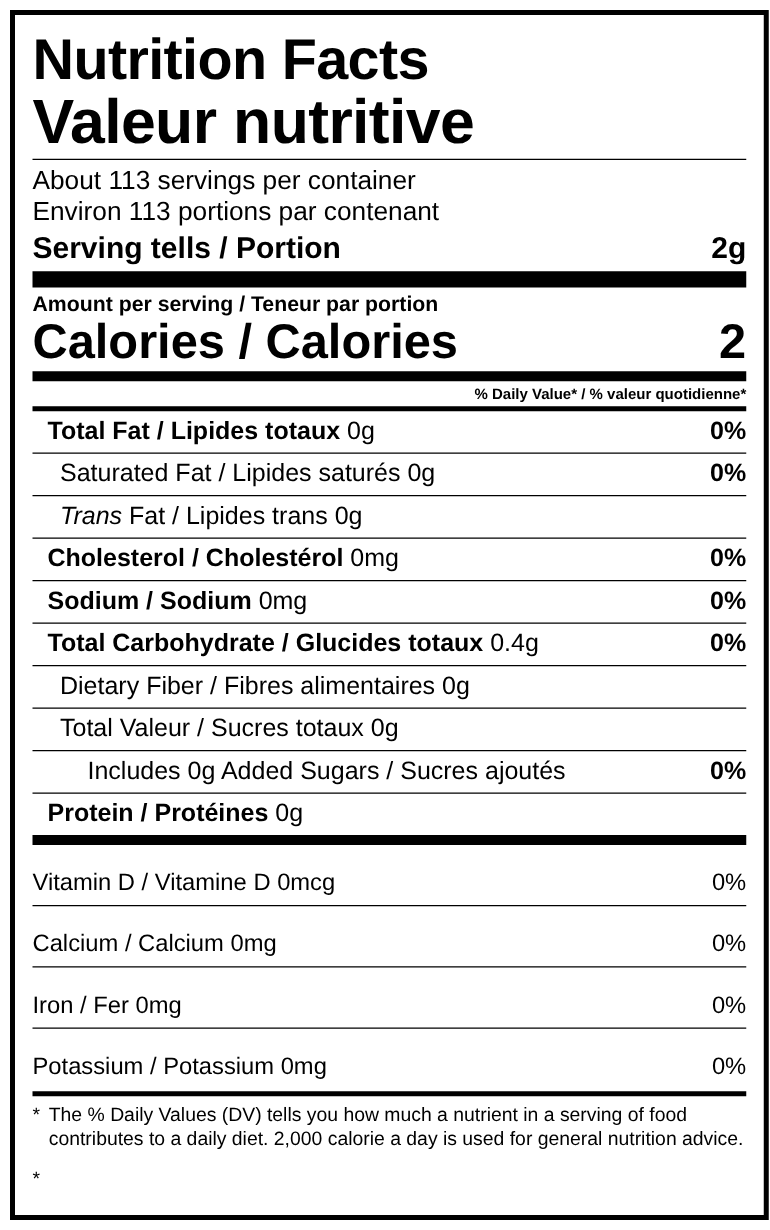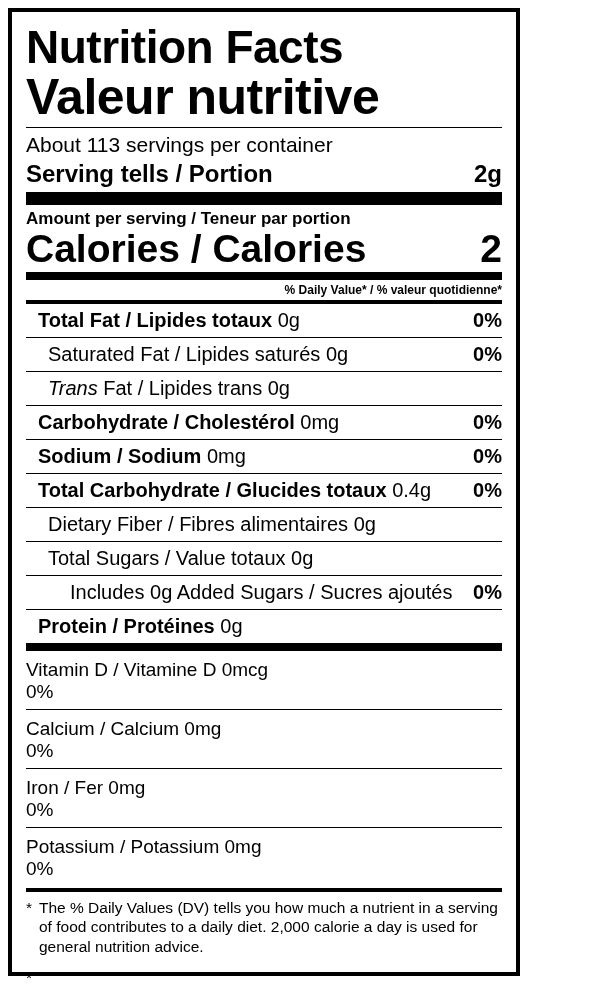--- a/index.html
+++ b/index.html
@@ -11,21 +11,21 @@
     width: 616px;
     height: 984px;
     font-family: "Liberation Sans", sans-serif;
     color: #000000;
     -webkit-font-smoothing: antialiased;
   }
   .label {
     position: absolute;
     left: 8px;
     top: 8px;
-    width: 512px;
+    width: 607px;
     height: 968px;
     box-sizing: border-box;
     border: 4px solid #000;
     background: #fff;
     padding: 10px 14px 6px 14px;
   }
   .title {
     font-size: 46px;
     font-weight: bold;
     line-height: 1.02;
@@ -94,22 +94,21 @@
   .nutrient b { font-weight: bold; margin-left: 12px; }
   .nutrient .pct { font-weight: bold; font-size: 20px; }
   .indent1 { padding-left: 22px; }
   .indent2 { padding-left: 44px; }
   .italic { font-style: italic; }
   .vit {
     display: flex;
     justify-content: space-between;
     align-items: baseline;
     font-size: 19px;
-    padding: 8px 0 6px 0;
-    flex-direction: column;
+    padding: 20px 0 6px 0;
   }
   .footnote {
     font-size: 15.5px;
     line-height: 1.25;
     padding: 6px 0 0 0;
     display: flex;
   }
   .footnote .star { width: 13px; flex: 0 0 13px; }
   .footnote .txt { flex: 1; }
 </style>
@@ -117,20 +116,21 @@
 <body>
 
 <div class="label">
 
   <div class="title">Nutrition Facts</div>
   <div class="title2">Valeur nutritive</div>
 
   <div class="rule-thin"></div>
 
   <div class="servings-line" style="padding-top:5px;">About 113 servings per container</div>
+  <div class="servings-line">Environ 113 portions par contenant</div>
 
   <div class="row serving-size">
     <span>Serving tells / Portion</span>
     <span>2g</span>
   </div>
 
   <div class="rule-thick"></div>
 
   <div class="amount-per">Amount per serving / Teneur par portion</div>
 
@@ -159,21 +159,21 @@
     </div>
     <div class="rule-thin"></div>
 
     <div class="nutrient indent1">
       <span class="name"><span class="italic">Trans</span><span> Fat / Lipides trans 0g</span></span>
       <span class="pct"></span>
     </div>
     <div class="rule-thin"></div>
 
     <div class="nutrient">
-      <span class="name"><b>Carbohydrate / Cholestérol</b><span> 0mg</span></span>
+      <span class="name"><b>Cholesterol / Cholestérol</b><span> 0mg</span></span>
       <span class="pct">0%</span>
     </div>
     <div class="rule-thin"></div>
 
     <div class="nutrient">
       <span class="name"><b>Sodium / Sodium</b><span> 0mg</span></span>
       <span class="pct">0%</span>
     </div>
     <div class="rule-thin"></div>
 
@@ -183,21 +183,21 @@
     </div>
     <div class="rule-thin"></div>
 
     <div class="nutrient indent1">
       <span class="name"><span>Dietary Fiber / Fibres alimentaires 0g</span></span>
       <span class="pct"></span>
     </div>
     <div class="rule-thin"></div>
 
     <div class="nutrient indent1">
-      <span class="name"><span>Total Sugars / Value totaux 0g</span></span>
+      <span class="name"><span>Total Valeur / Sucres totaux 0g</span></span>
       <span class="pct"></span>
     </div>
     <div class="rule-thin"></div>
 
     <div class="nutrient indent2">
       <span class="name"><span>Includes 0g Added Sugars / Sucres ajoutés</span></span>
       <span class="pct">0%</span>
     </div>
     <div class="rule-thin"></div>
 

